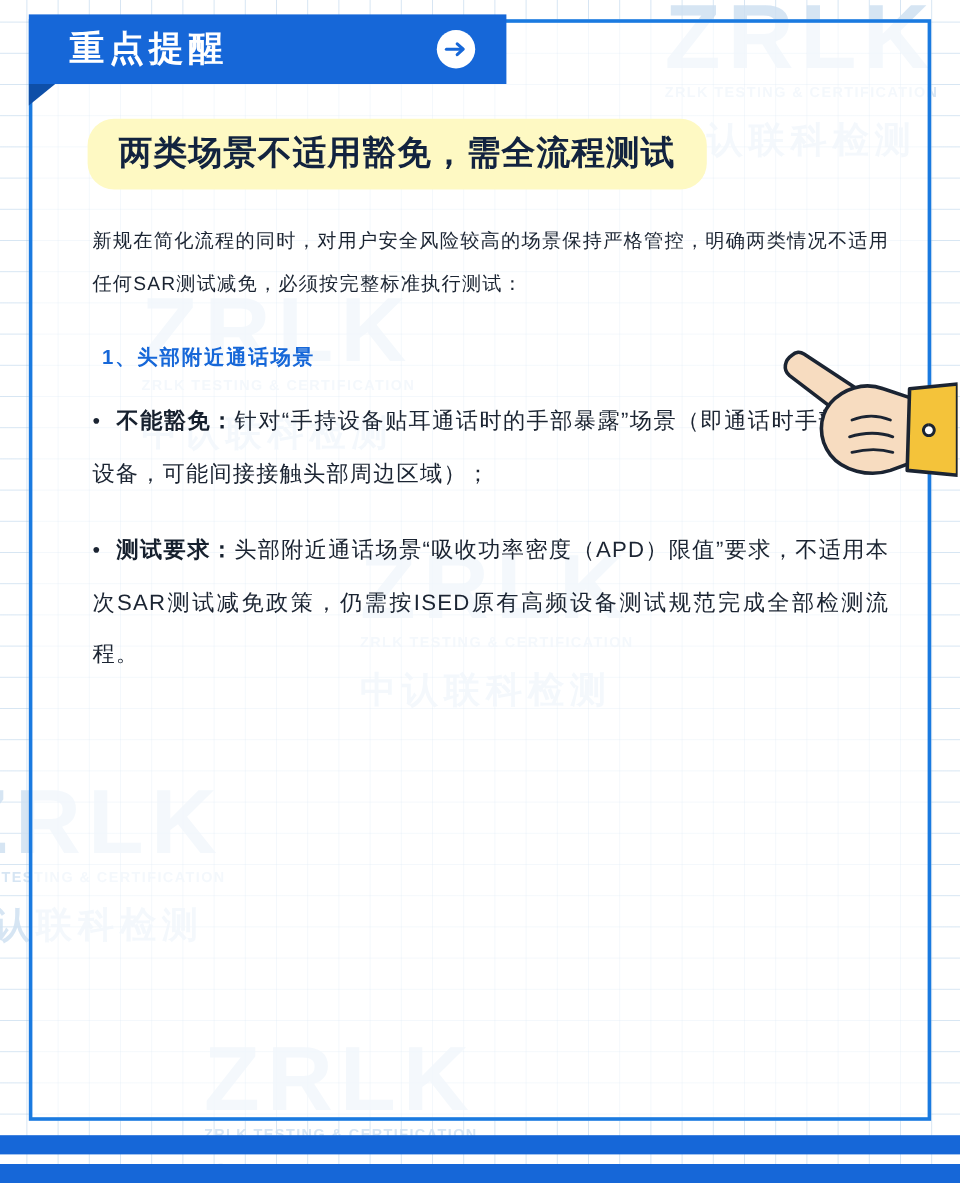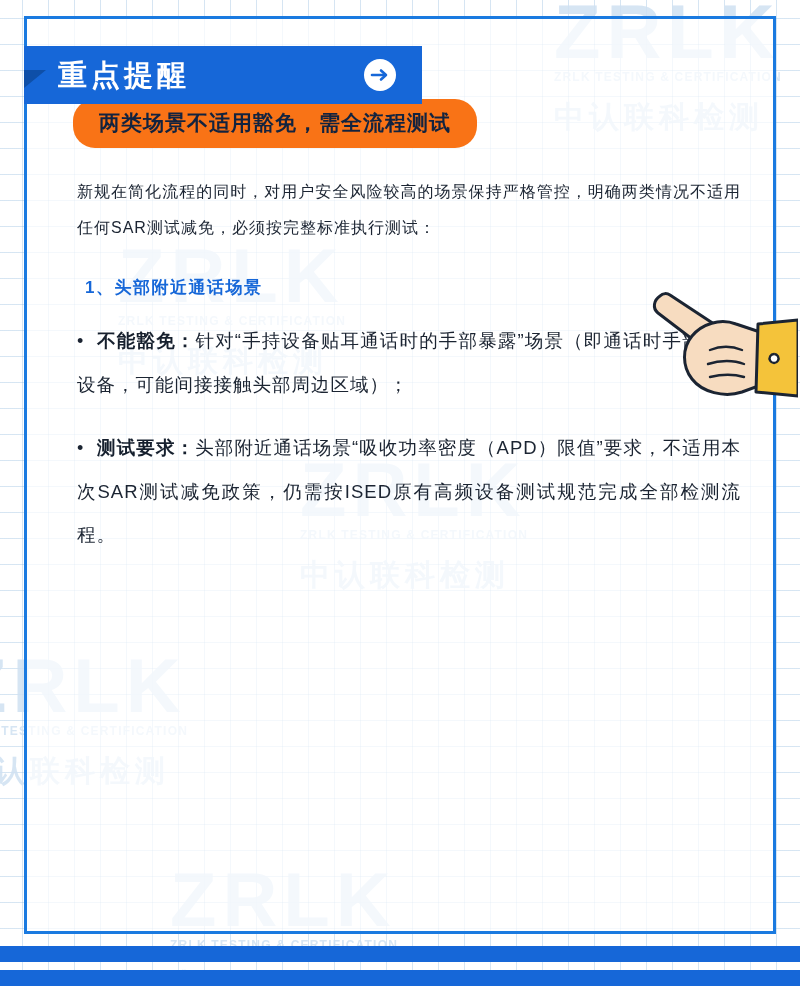--- a/index.html
+++ b/index.html
@@ -79,21 +79,20 @@
   }
 
   
   .header-band {
     position: absolute;
     left: 24px;
     top: 12px;
     width: 398px;
     height: 58px;
     background: #1667d8;
-    margin-top: 34px;
   }
   .header-band .title {
     position: absolute;
     left: 34px;
     top: 12px;
     color: #ffffff;
     font-size: 29px;
     font-weight: bold;
     letter-spacing: 4px;
     line-height: 34px;
@@ -125,24 +124,24 @@
   
   .content {
     position: absolute;
     left: 60px;
     top: 96px;
     width: 686px;
   }
 
   .pill {
     display: inline-block;
-    background: #f97316;
+    background: #fef9c3;
     border-radius: 22px;
     padding: 10px 26px 11px 26px;
-    font-size: 21px;
+    font-size: 28px;
     font-weight: bold;
     color: #12233f;
     letter-spacing: 1px;
     margin-left: 10px;
   }
 
   .para {
     margin-top: 26px;
     font-size: 16px;
     line-height: 36px;

